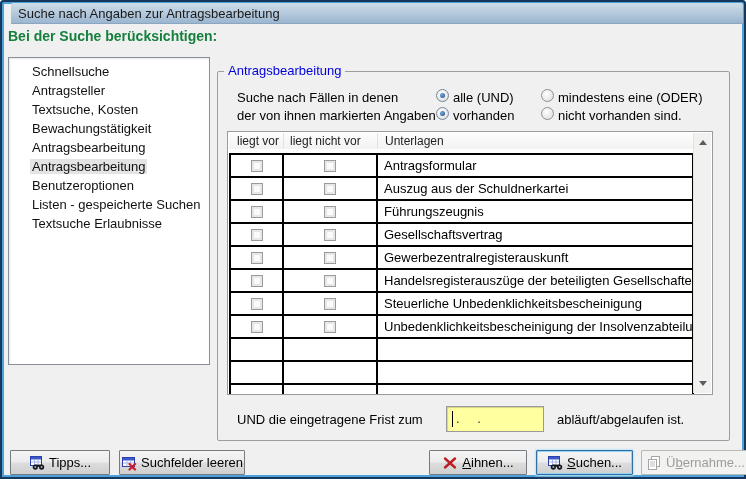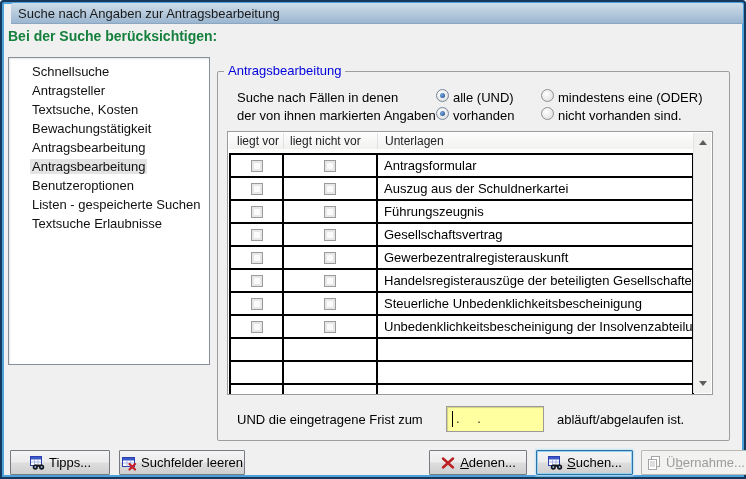--- a/index.html
+++ b/index.html
@@ -302,21 +302,21 @@
     </span>
     <span><span>Suchfelder leeren</span><span class="ak"></span><span></span></span>
   </button>
 
   <button class="btn" style="left:429px; width:98px">
     <span class="ico">
       <svg width="16" height="16" viewBox="0 0 16 16">
         <path d="M3 3.5 L13 12.5 M13 3.5 L3 12.5" stroke="#bb1f24" stroke-width="2.4" stroke-linecap="round"></path>
       </svg>
     </span>
-    <span><span></span><span class="ak">A</span><span>denen...</span></span>
+    <span><span></span><span class="ak">A</span><span>ihnen...</span></span>
   </button>
 
   <button class="btn btn-focus" style="left:536px; width:97px">
     <span class="ico">
       <svg width="16" height="16" viewBox="0 0 16 16">
         <rect x="1.5" y="1.5" width="11" height="9" fill="#ffffff" stroke="#2c3fae"></rect>
         <rect x="2" y="2" width="10" height="2.5" fill="#3c58c8"></rect>
         <line x1="2" y1="7" x2="12" y2="7" stroke="#a9b6e8" stroke-width="1"></line>
         <line x1="5.5" y1="4.8" x2="5.5" y2="10.3" stroke="#a9b6e8" stroke-width="1"></line>
         <line x1="9" y1="4.8" x2="9" y2="10.3" stroke="#a9b6e8" stroke-width="1"></line>

